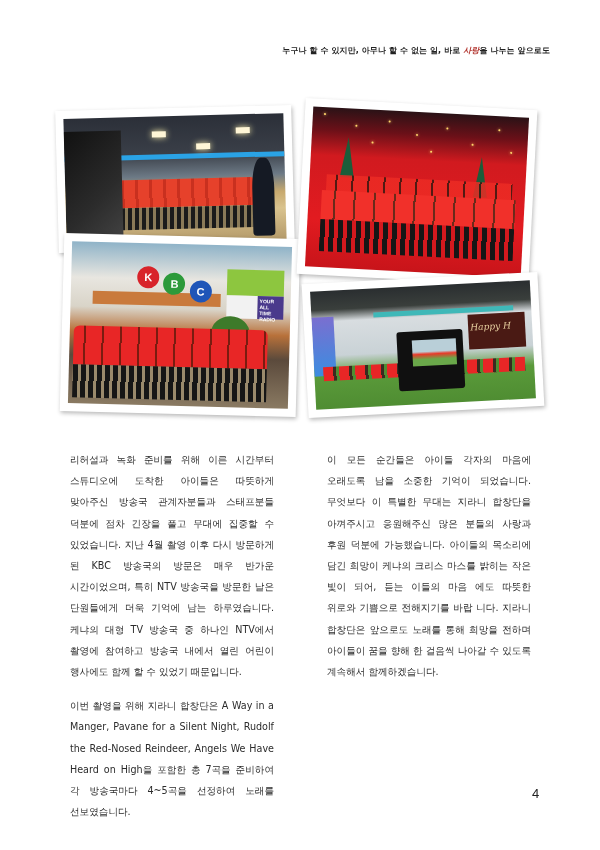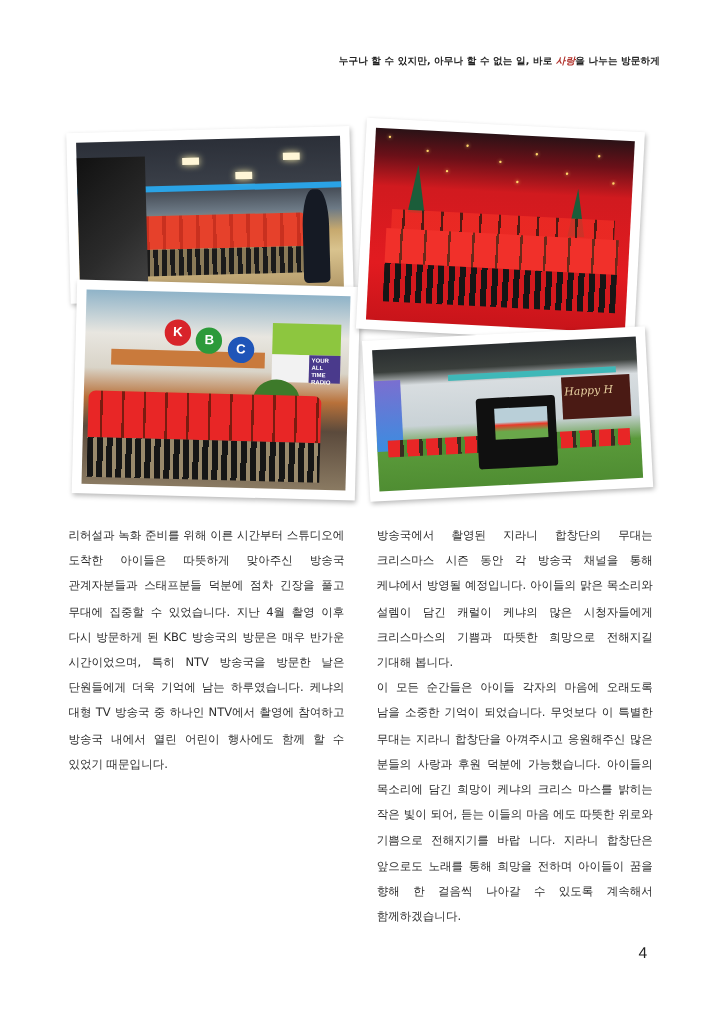--- a/index.html
+++ b/index.html
@@ -57,34 +57,34 @@
     #p4 .left-panel { position:absolute; left:0; top:22%; width:10%; height:50%; background: linear-gradient(180deg,#7a6fd0,#3b8de0); }
     #p4 .sit { position:absolute; left:4%; right:4%; top:64%; height:12%; background: repeating-linear-gradient(90deg,#e82626 0 10px,#3a2a20 10px 13px,#4f8d32 13px 16px); }
     #p4 .cam { position:absolute; left:38%; top:38%; width:30%; height:50%; background:#101010; border-radius:3px; }
     #p4 .cam-screen { position:absolute; left:45%; top:46%; width:20%; height:22%; background: linear-gradient(180deg,#b9cfd8 0%,#b9cfd8 45%,#e83a2a 55%,#6aa84a 75%); }
 
     .col {
       position: absolute; top: 436px; width: 230px;
       font-size: 9.6px; line-height: 21.2px; text-align: justify; color: #2b2b2b;
       word-break: keep-all;
     }
-    .col p { margin: 0; }
+    .col p { margin: 13px; }
     #col-left { left: 57px; }
     #col-right { left: 314px; }
 
     .page-number {
       position: absolute; left: 532px; top: 786px;
       font-size: 13px; color: #222; font-family: "Liberation Sans", sans-serif;
     }
   </style>
 </head>
 <body>
 
 <div class="running-header">
-  <span>누구나 할 수 있지만, 아무나 할 수 없는 일, 바로 </span><span class="accent">사랑</span><span>을 나누는 방문하게</span>
+  <span>누구나 할 수 있지만, 아무나 할 수 없는 일, 바로 </span><span class="accent">사랑</span><span>을 나누는 앞으로도</span>
 </div>
 
 <div class="photo" id="p1">
   <div class="img">
     <div class="stripe"></div>
     <div class="light" style="left:40%;top:12%"></div>
     <div class="light" style="left:60%;top:22%"></div>
     <div class="light" style="left:78%;top:10%"></div>
     <div class="singers"></div>
     <div class="legs"></div>
@@ -134,20 +134,20 @@
     <div class="left-panel"></div>
     <div class="screen">Happy H</div>
     <div class="sit"></div>
     <div class="cam"></div>
     <div class="cam-screen"></div>
   </div>
 </div>
 
 <div class="col" id="col-left">
   <p>리허설과 녹화 준비를 위해 이른 시간부터 스튜디오에 도착한 아이들은 따뜻하게 맞아주신 방송국 관계자분들과 스태프분들 덕분에 점차 긴장을 풀고 무대에 집중할 수 있었습니다. 지난 4월 촬영 이후 다시 방문하게 된 KBC 방송국의 방문은 매우 반가운 시간이었으며, 특히 NTV 방송국을 방문한 날은 단원들에게 더욱 기억에 남는 하루였습니다. 케냐의 대형 TV 방송국 중 하나인 NTV에서 촬영에 참여하고 방송국 내에서 열린 어린이 행사에도 함께 할 수 있었기 때문입니다.</p>
+  <p>이번 촬영을 위해 지라니 합창단은 A Way in a Manger, Pavane for a Silent Night, Rudolf the Red-Nosed Reindeer, Angels We Have Heard on High을 포함한 총 7곡을 준비하여 각 방송국마다 4~5곡을 선정하여 노래를 선보였습니다.</p>
 </div>
 
 <div class="col" id="col-right">
-  <p>방송국에서 촬영된 지라니 합창단의 무대는 크리스마스 시즌 동안 각 방송국 채널을 통해 케냐에서 방영될 예정입니다. 아이들의 맑은 목소리와 설렘이 담긴 캐럴이 케냐의 많은 시청자들에게 크리스마스의 기쁨과 따뜻한 희망으로 전해지길 기대해 봅니다.</p>
   <p>이 모든 순간들은 아이들 각자의 마음에 오래도록 남을 소중한 기억이 되었습니다. 무엇보다 이 특별한 무대는 지라니 합창단을 아껴주시고 응원해주신 많은 분들의 사랑과 후원 덕분에 가능했습니다. 아이들의 목소리에 담긴 희망이 케냐의 크리스 마스를 밝히는 작은 빛이 되어, 듣는 이들의 마음 에도 따뜻한 위로와 기쁨으로 전해지기를 바랍 니다. 지라니 합창단은 앞으로도 노래를 통해 희망을 전하며 아이들이 꿈을 향해 한 걸음씩 나아갈 수 있도록 계속해서 함께하겠습니다.</p>
 </div>
 
 <div class="page-number">4</div>
 
 </body></html>

